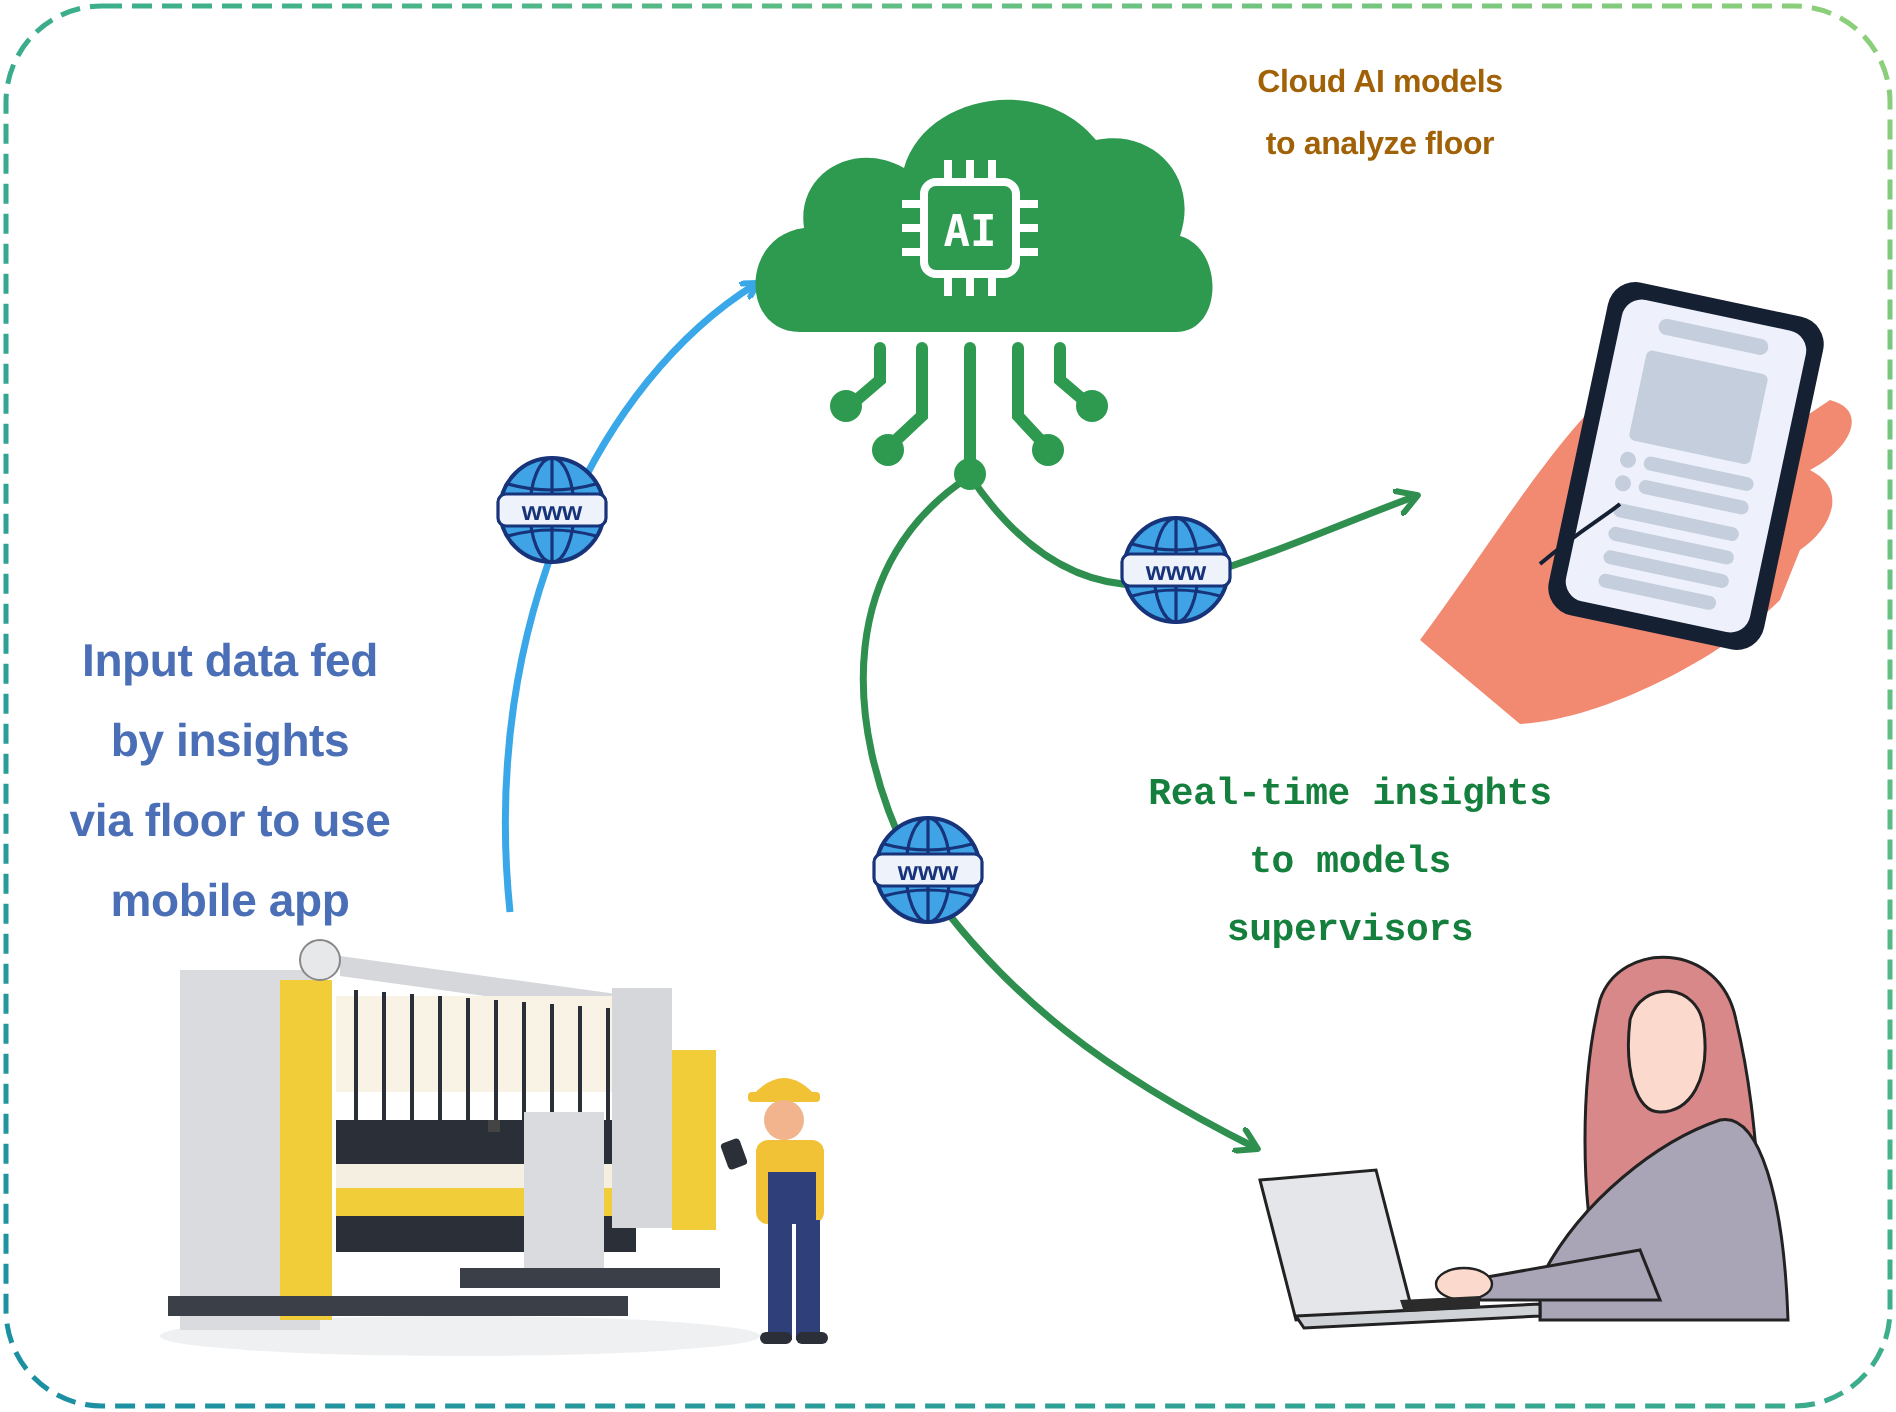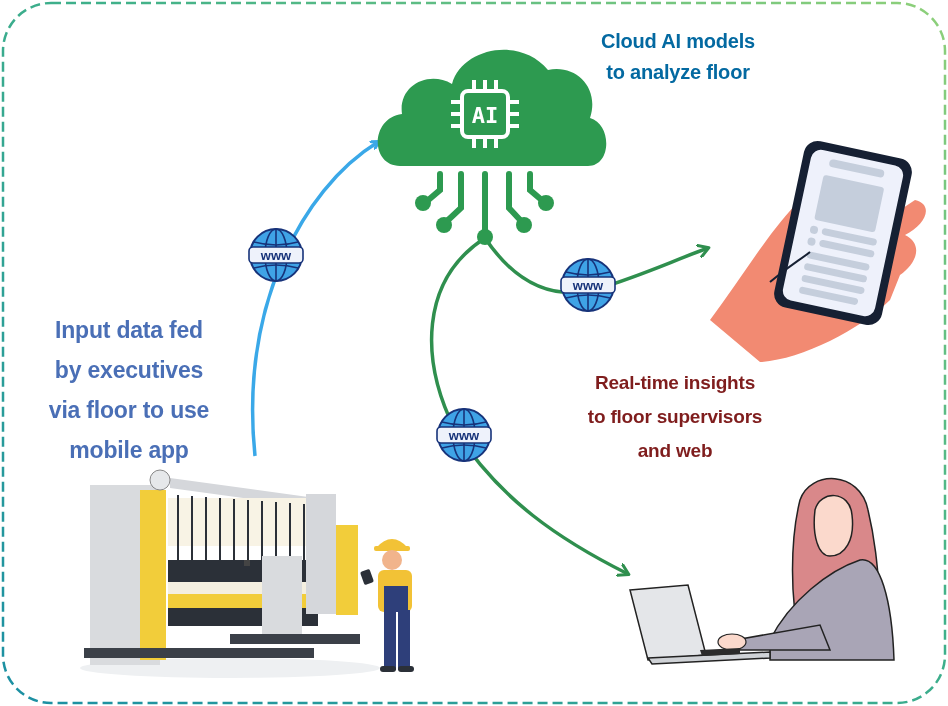--- a/index.html
+++ b/index.html
@@ -1,21 +1,21 @@
 <!DOCTYPE html>
 <html><head>
 <meta charset="utf-8">
 <style>
   html, body { margin: 0; padding: 0; background: #ffffff; }
   body { width: 948px; height: 706px; position: relative; overflow: hidden; font-family: "Liberation Sans", sans-serif; }
   #stage { position: absolute; left: 0; top: 0; width: 948px; height: 706px; }
   .label { position: absolute; text-align: center; font-weight: bold; letter-spacing: -0.2px; }
-  .lbl-cloud { left: 560px; top: 26px; width: 236px; font-size: 20px; line-height: 31px; color: #0369a1; }
-  .lbl-input { left: 18px; top: 310px; width: 222px; font-size: 23px; line-height: 40px; color: #4a6fb6; }
-  .lbl-insights { left: 560px; top: 366px; width: 230px; font-size: 19px; line-height: 34px; color: #7f1d1d; }
+  .lbl-cloud { left: 572px; top: 26px; width: 236px; font-size: 16px; line-height: 31px; color: #a16207; }
+  .lbl-input { left: 4px; top: 310px; width: 222px; font-size: 23px; line-height: 40px; color: #4a6fb6; }
+  .lbl-insights { left: 560px; top: 380px; width: 230px; font-size: 19px; line-height: 34px; color: #15803d; font-family: Liberation Mono, monospace; }
 </style>
 </head>
 <body>
 
 <div id="stage">
 <svg width="948" height="706" viewBox="0 0 948 706">
   <defs>
     <linearGradient id="borderGrad" x1="0" y1="1" x2="1" y2="0">
       <stop offset="0" stop-color="#1b8fa3"></stop>
       <stop offset="0.55" stop-color="#3fb08a"></stop>
@@ -163,23 +163,22 @@
   </g>
 </svg>
 
 <div class="label lbl-cloud">
   <div>Cloud AI models</div>
   <div>to analyze floor</div>
 </div>
 
 <div class="label lbl-input">
   <div>Input data fed</div>
-  <div>by executives</div>
+  <div>by insights</div>
   <div>via floor to use</div>
   <div>mobile app</div>
 </div>
 
 <div class="label lbl-insights">
   <div>Real-time insights</div>
-  <div>to floor supervisors</div>
-  <div>and web</div>
+  <div>to models supervisors</div>
 </div>
 </div>
 
 </body></html>

